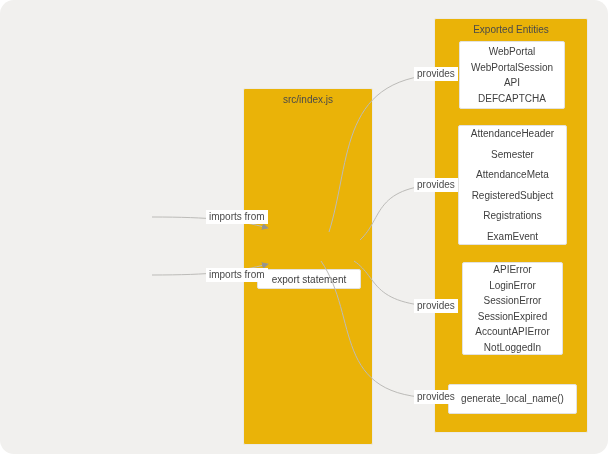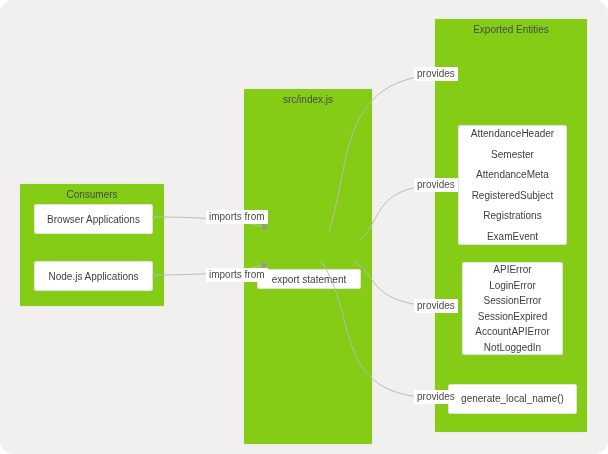--- a/index.html
+++ b/index.html
@@ -1,21 +1,21 @@
 <!DOCTYPE html>
 <html><head>
 <meta charset="utf-8">
 <style>
   html,body{margin:0;padding:0;background:#ffffff;font-family:"Liberation Sans",sans-serif;}
   .canvas{
     position:relative;width:608px;height:454px;
     background:#f1f0ee;border-radius:14px;overflow:hidden;
   }
   .group{
-    position:absolute;background:#84cc16;
+    position:absolute;background:#eab308;
     border:1px solid #ebeae7;border-radius:2px;box-sizing:border-box;
   }
   .group-title{
     position:absolute;top:4px;left:0;right:0;text-align:center;
     font-size:10px;color:#4a4a4a;line-height:14px;white-space:nowrap;
   }
   .node{
     position:absolute;background:#ffffff;border:1px solid #e3e2df;border-radius:2px;
     box-sizing:border-box;display:flex;align-items:center;justify-content:center;
     font-size:10px;color:#3e3e3e;white-space:nowrap;
@@ -49,40 +49,37 @@
   .c-provides1{left:385px;top:67px;}
   .c-provides2{left:385px;top:178px;}
   .c-provides3{left:385px;top:299px;}
   .c-provides4{left:385px;top:390px;}
 </style>
 </head>
 <body>
 
 <div class="canvas">
 
-  <div class="group g-consumers">
-    <div class="group-title">Consumers</div>
-    <div class="node n-browser">
-      <span>Browser Applications</span>
-    </div>
-    <div class="node n-nodejs">
-      <span>Node.js Applications</span>
-    </div>
-  </div>
 
   <div class="group g-module">
     <div class="group-title">src/index.js</div>
     <div class="node n-export">
       <span>export statement</span>
     </div>
   </div>
 
   <div class="group g-exports">
     <div class="group-title">Exported Entities</div>
 
+    <div class="entity-box b1">
+      <div class="line">WebPortal</div>
+      <div class="line">WebPortalSession</div>
+      <div class="line">API</div>
+      <div class="line">DEFCAPTCHA</div>
+    </div>
 
     <div class="entity-box b2">
       <div class="line">AttendanceHeader</div>
       <div class="line">Semester</div>
       <div class="line">AttendanceMeta</div>
       <div class="line">RegisteredSubject</div>
       <div class="line">Registrations</div>
       <div class="line">ExamEvent</div>
     </div>
 

